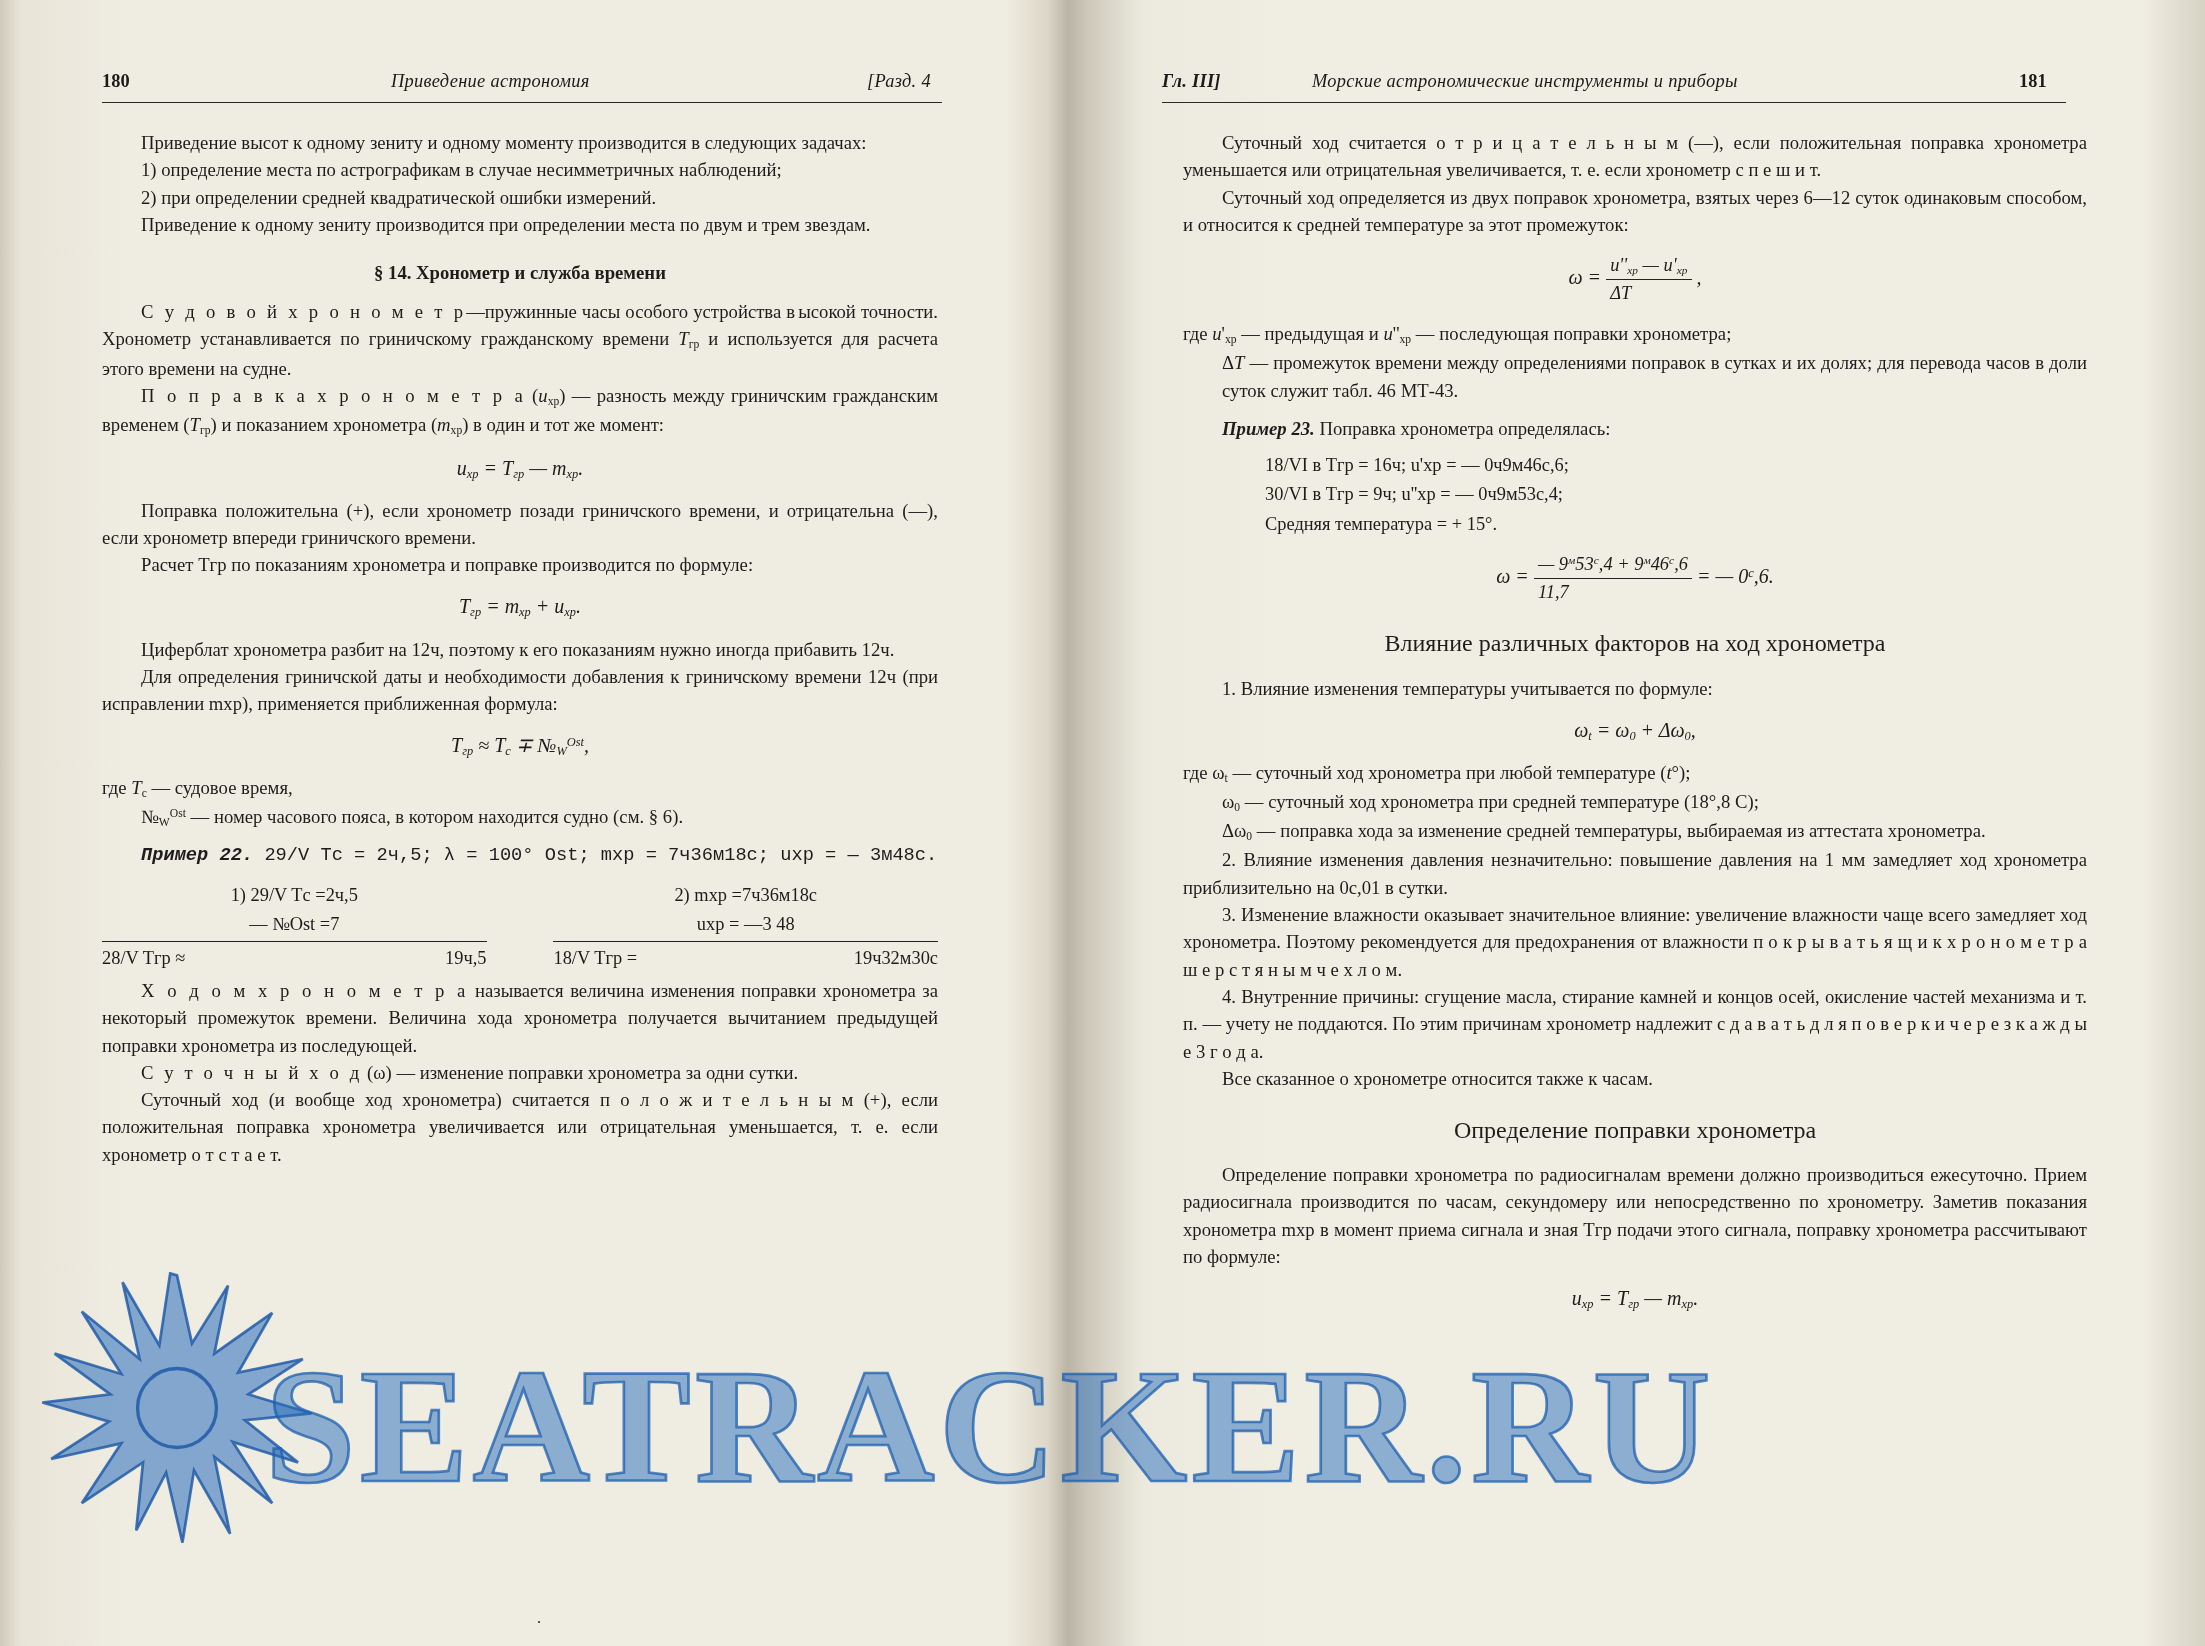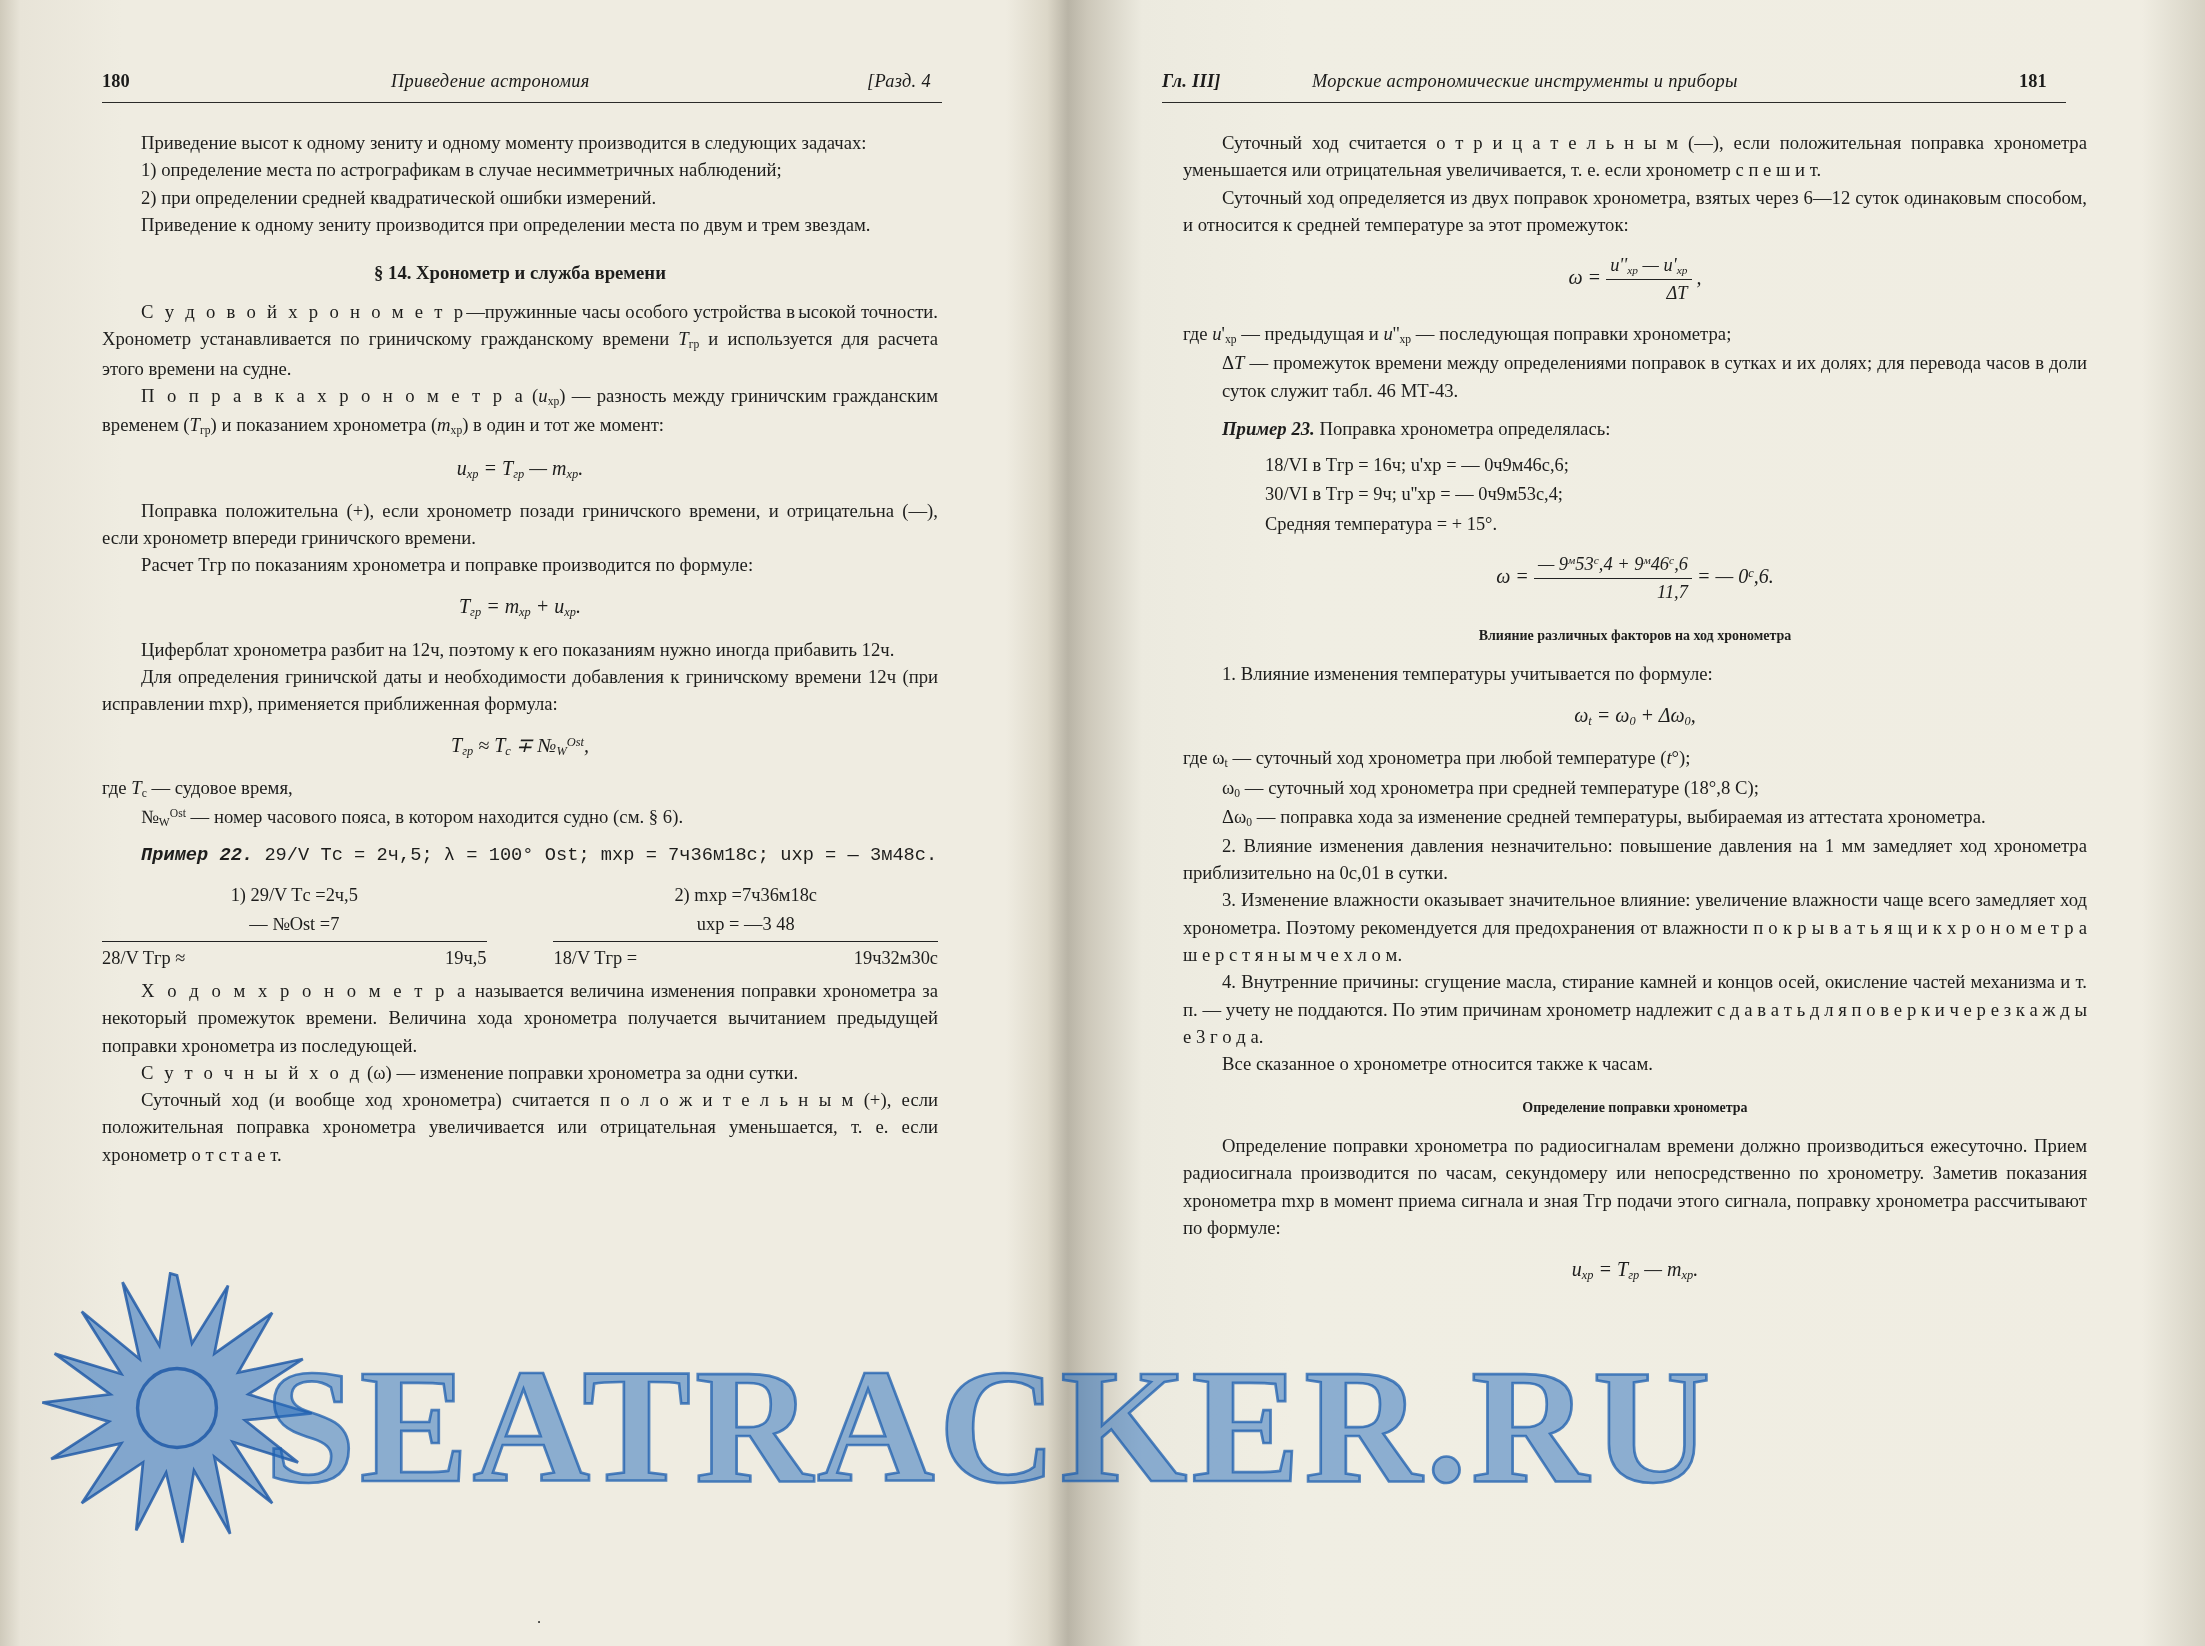--- a/index.html
+++ b/index.html
@@ -65,38 +65,38 @@
   .sp { letter-spacing: 3.1px; }
   .heading {
     text-align: center;
     font-weight: bold;
     text-indent: 0;
     margin: 20.4px 0 12.2px 0;
     font-size: 18.7px;
   }
   .subheading {
     text-align: center;
-    font-weight: bold;
+    font-weight: normal;
     text-indent: 0;
     margin: 20.4px 0 13.6px 0;
-    font-size: 14px;
+    font-size: 24px;
   }
   .formula {
     text-align: center;
     text-indent: 0;
     margin: 13.6px 0 13.6px 0;
     font-style: italic;
     font-size: 20px;
   }
   sub { font-size: 0.62em; vertical-align: -0.28em; }
   sup { font-size: 0.62em; vertical-align: 0.5em; }
   .frac {
     display: inline-block;
     vertical-align: middle;
-    text-align: right;
+    text-align: left;
     font-size: 0.92em;
   }
   .frac .num { display: block; padding: 0 4.1px; border-bottom: 1.4px solid #222; }
   .frac .den { display: block; padding: 0 4.1px; }
 
   .ex-block { margin: 9.5px 0 6.8px 0; }
   .ex-line { text-indent: 0; text-align: center; font-size: 18.4px; margin: 2.7px 0; }
   .ex-lines { margin-left: 82px; }
   .ex-lines .ex-line { text-align: left; }
 

